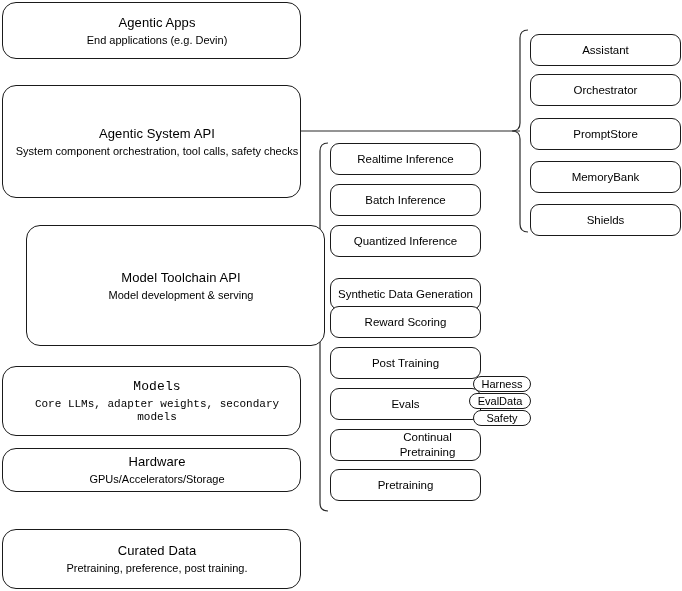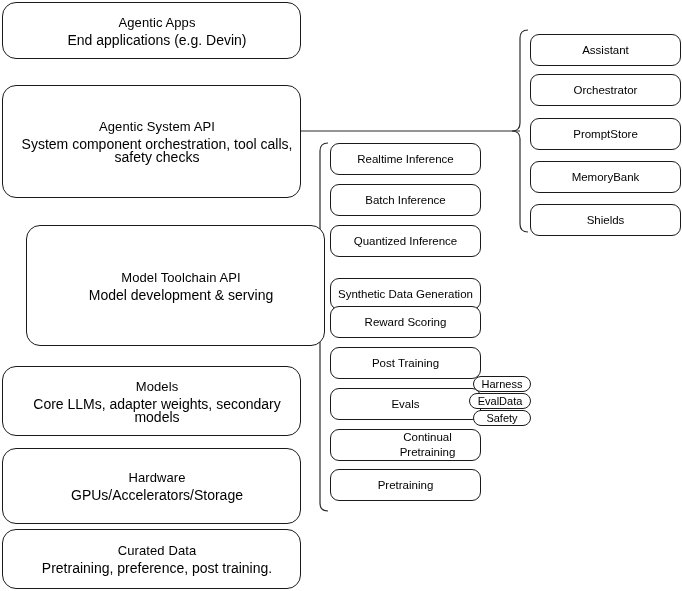--- a/index.html
+++ b/index.html
@@ -38,21 +38,21 @@
     width: 299px;
     border-radius: 14px;
     padding-left: 11px;
   }
   .layer .title {
     font-size: 13px;
     line-height: 16px;
     letter-spacing: 0.1px;
   }
   .layer .subtitle {
-    font-size: 14px;
+    font-size: 11px;
     line-height: 13px;
     margin-top: 3px;
   }
   
   .chip {
     border-radius: 9px;
     font-size: 11.5px;
     line-height: 15px;
     height: 32px;
   }
@@ -110,26 +110,26 @@
   <div class="node layer" style="top:85px; height:113px;">
     <div class="title">Agentic System API</div>
     <div class="subtitle">System component orchestration, tool calls, safety checks</div>
   </div>
 
   <div class="node layer" style="top:225px; height:121px;margin-left:24px;">
     <div class="title">Model Toolchain API</div>
     <div class="subtitle">Model development &amp; serving</div>
   </div>
 
-  <div class="node layer" style="top:366px; height:70px;">
+  <div class="node layer" style="top:366px; height:70px;font-family:Liberation Mono, monospace;">
     <div class="title">Models</div>
     <div class="subtitle">Core LLMs, adapter weights, secondary models</div>
   </div>
 
-  <div class="node layer" style="top:448px; height:76px;">
+  <div class="node layer" style="top:448px; height:44px;">
     <div class="title">Hardware</div>
     <div class="subtitle">GPUs/Accelerators/Storage</div>
   </div>
 
   <div class="node layer" style="top:529px; height:60px;">
     <div class="title">Curated Data</div>
     <div class="subtitle">Pretraining, preference, post training.</div>
   </div>
 
   <div class="node chip mid" style="top:143px;">

